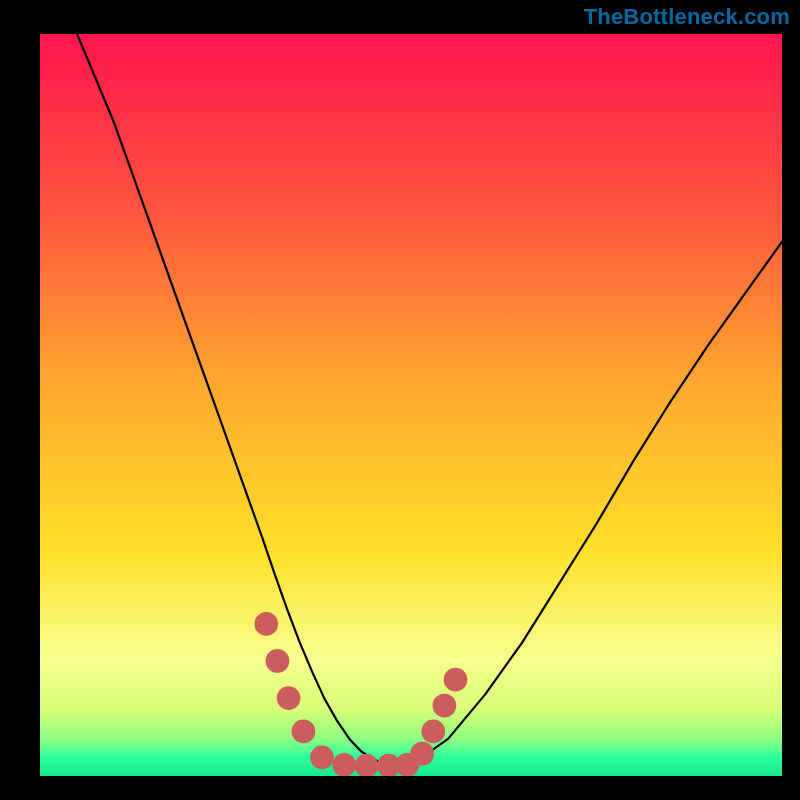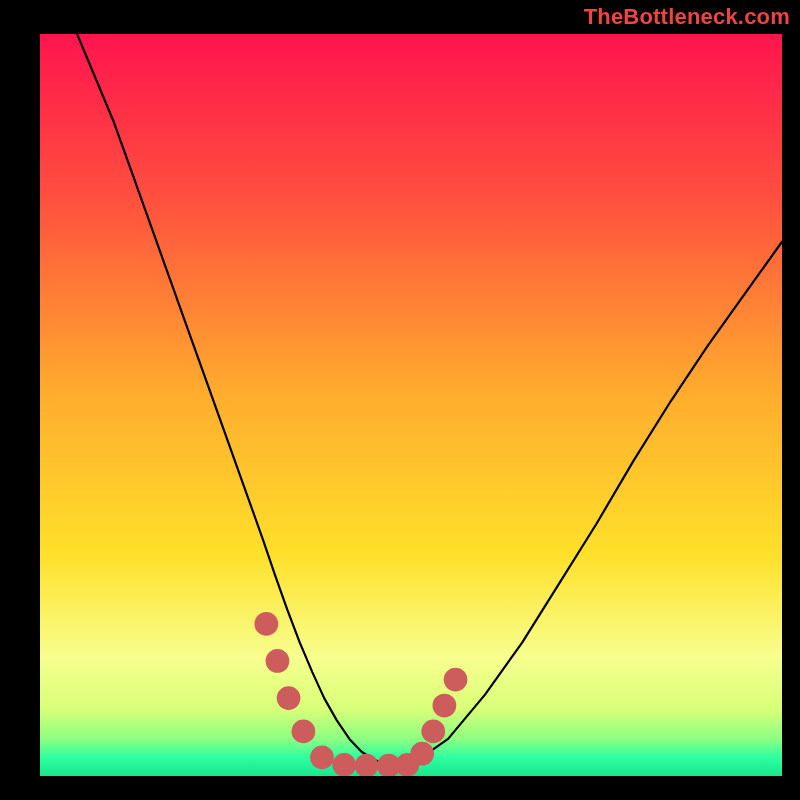--- a/index.html
+++ b/index.html
@@ -18,21 +18,21 @@
     width: 800px;
     height: 800px;
     background: #000;
   }
   .watermark {
     position: absolute;
     top: 4px;
     right: 10px;
     font-size: 22px;
     font-weight: 600;
-    color: #ef4444;
+    color: #0369a1;
     letter-spacing: 0.2px;
     user-select: none;
   }
   .plot-wrap {
     position: absolute;
     left: 40px;
     top: 34px;
     width: 742px;
     height: 742px;
   }

